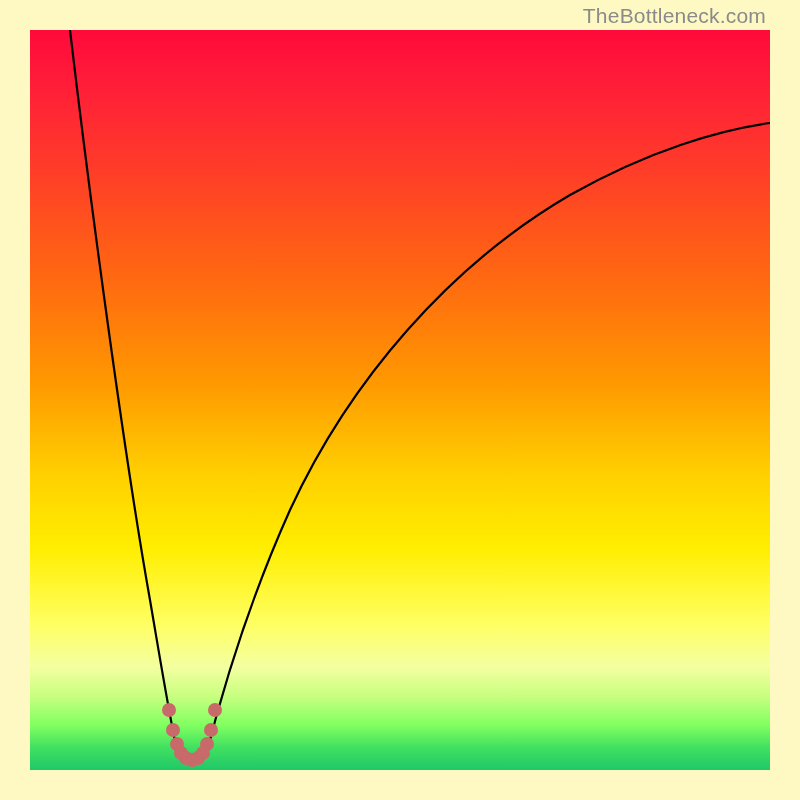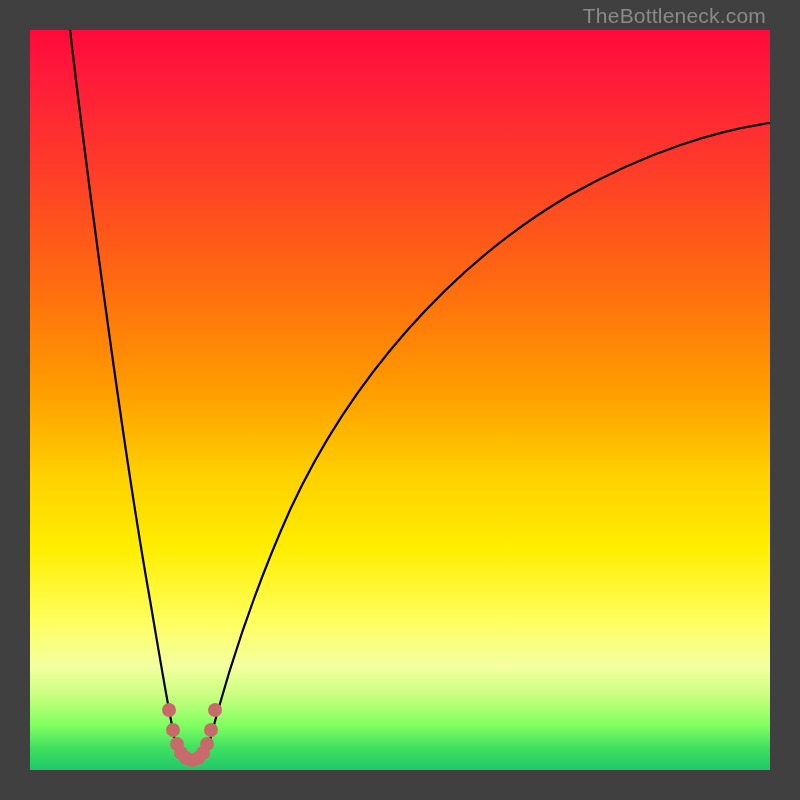--- a/index.html
+++ b/index.html
@@ -8,21 +8,21 @@
     width: 800px;
     height: 800px;
     overflow: hidden;
     background: #000;
     font-family: Arial, Helvetica, sans-serif;
   }
   .frame {
     position: relative;
     width: 800px;
     height: 800px;
-    background: #404040;
+    background: #fef9c3;
   }
   .plot {
     position: absolute;
     left: 30px;
     top: 30px;
     width: 740px;
     height: 740px;
     
     background: linear-gradient(
       to bottom,

